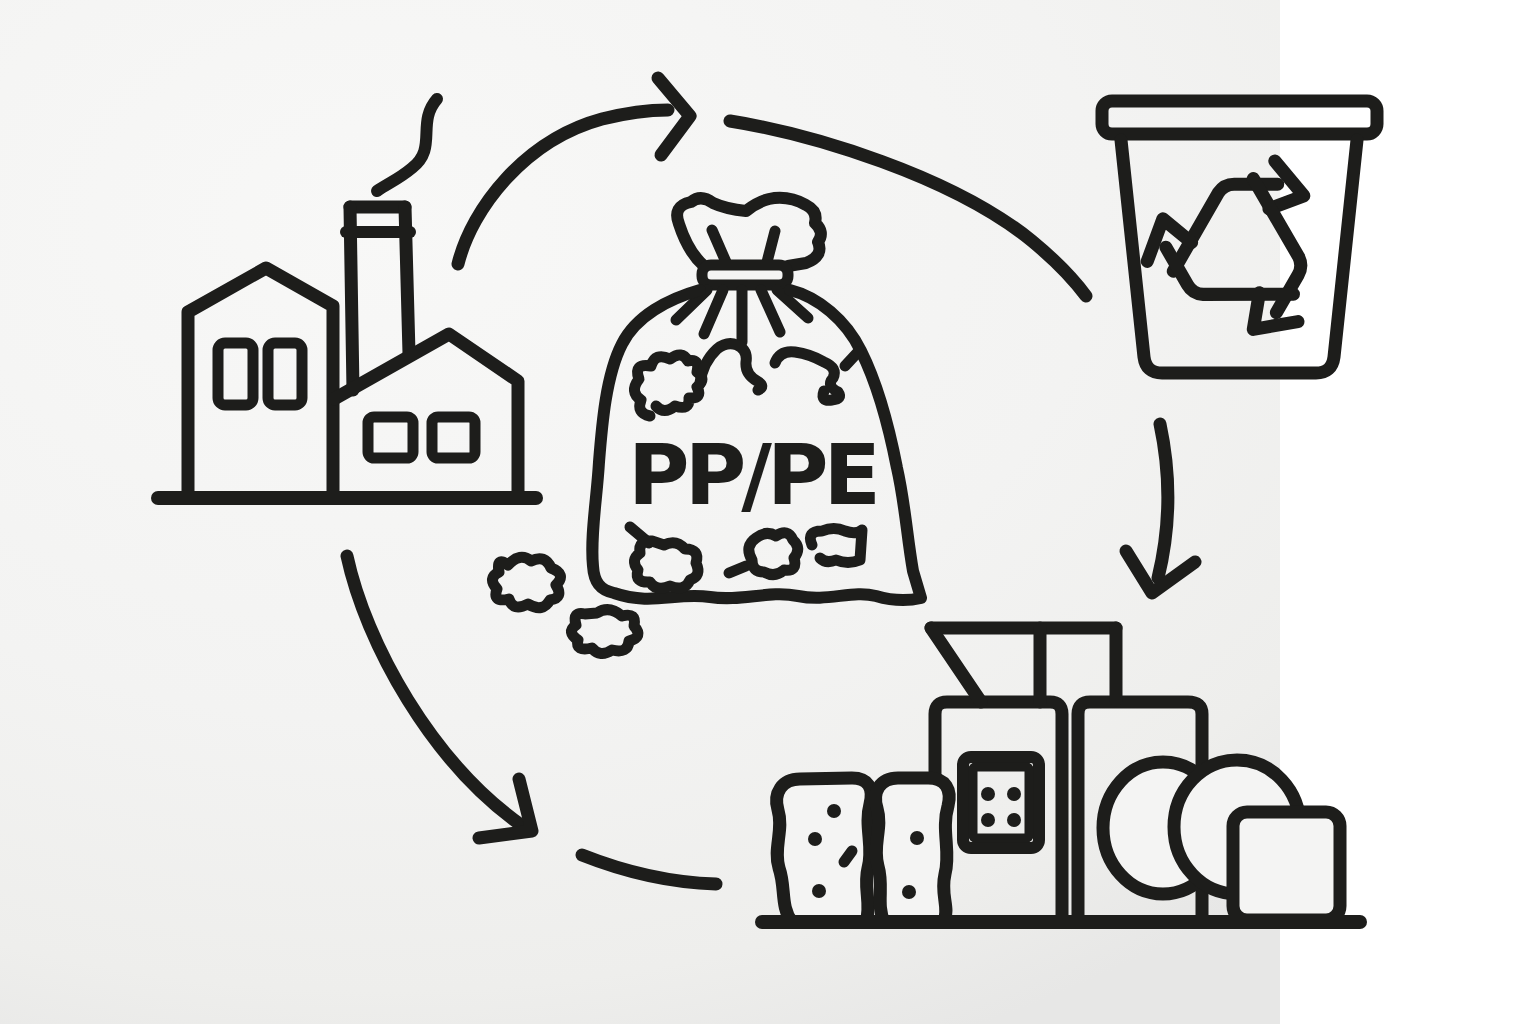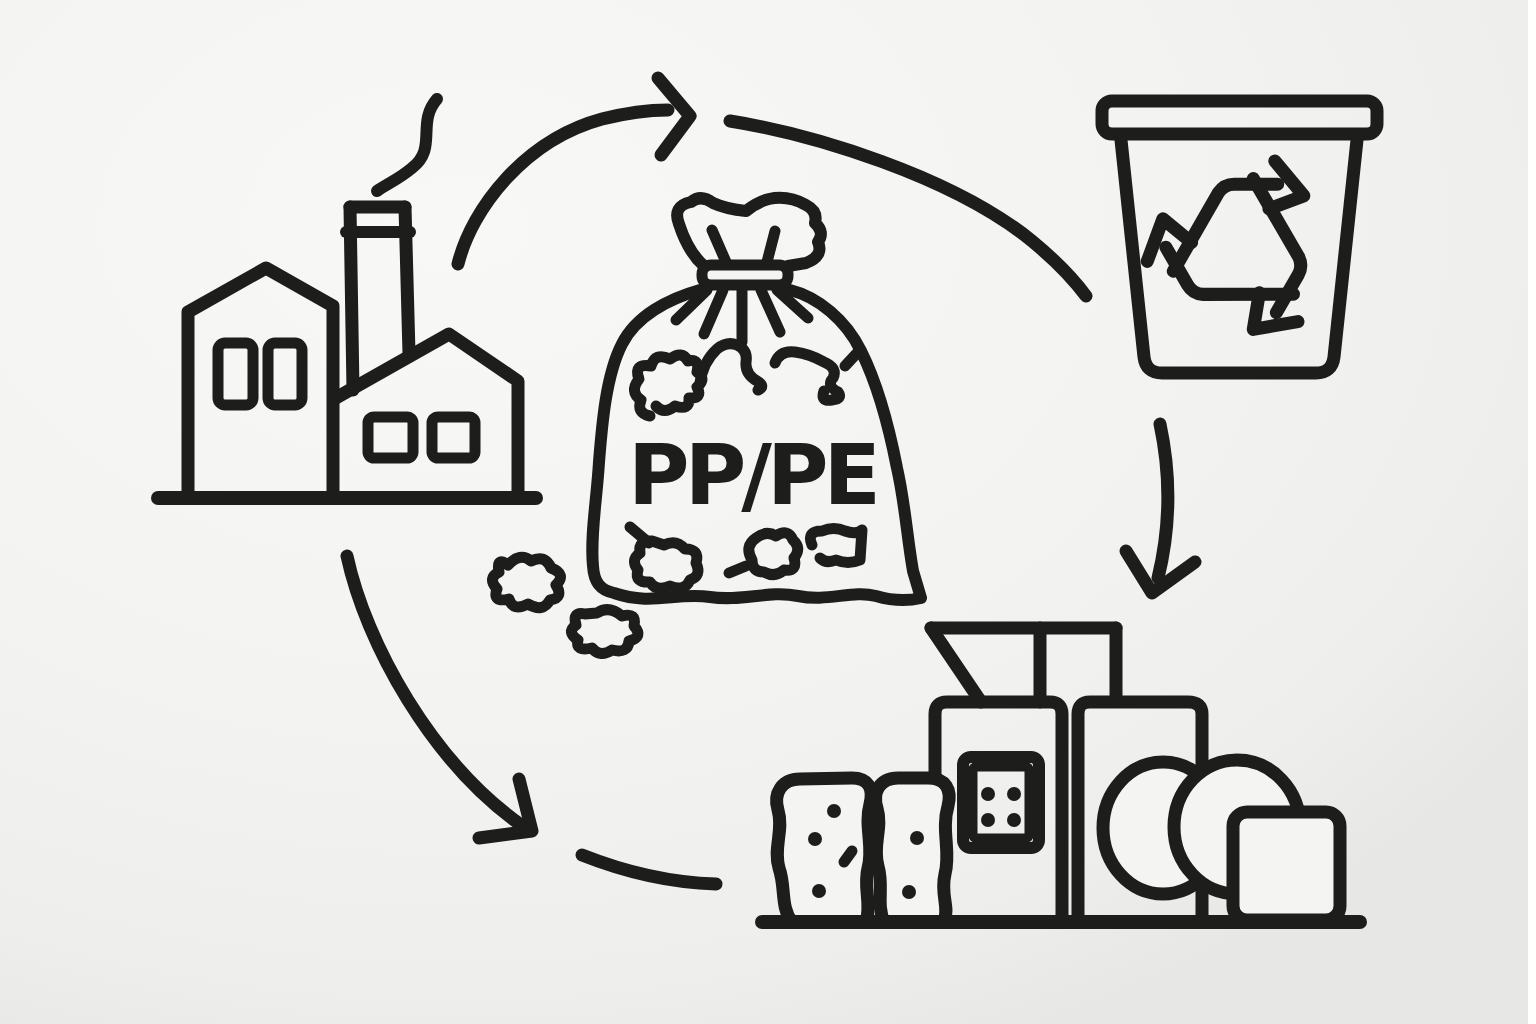--- a/index.html
+++ b/index.html
@@ -1,21 +1,21 @@
 <!DOCTYPE html>
 <html><head>
 <meta charset="utf-8">
 <style>
   html,body{margin:0;padding:0;}
   body{
     width:1536px;height:1024px;overflow:hidden;
     font-family:"DejaVu Sans","Liberation Sans",sans-serif;
   }
   .stage{
-    position:relative;width:1528px;height:1024px;
+    position:relative;width:1280px;height:1024px;
     background:
       radial-gradient(ellipse 1300px 900px at 30% 22%, #f8f8f7 0%, #f3f3f2 55%, #eeeeec 85%, #e7e7e6 100%);
   }
   svg{position:absolute;inset:0;display:block;}
   .ln{stroke:#1d1d1b;fill:none;stroke-linecap:round;stroke-linejoin:round;}
   .fillbg{fill:#f4f4f3;}
   .dot{fill:#1d1d1b;stroke:none;}
   .bag-label{
     font-family:"DejaVu Sans","Liberation Sans",sans-serif;
     font-weight:bold;font-size:84px;letter-spacing:-5px;

